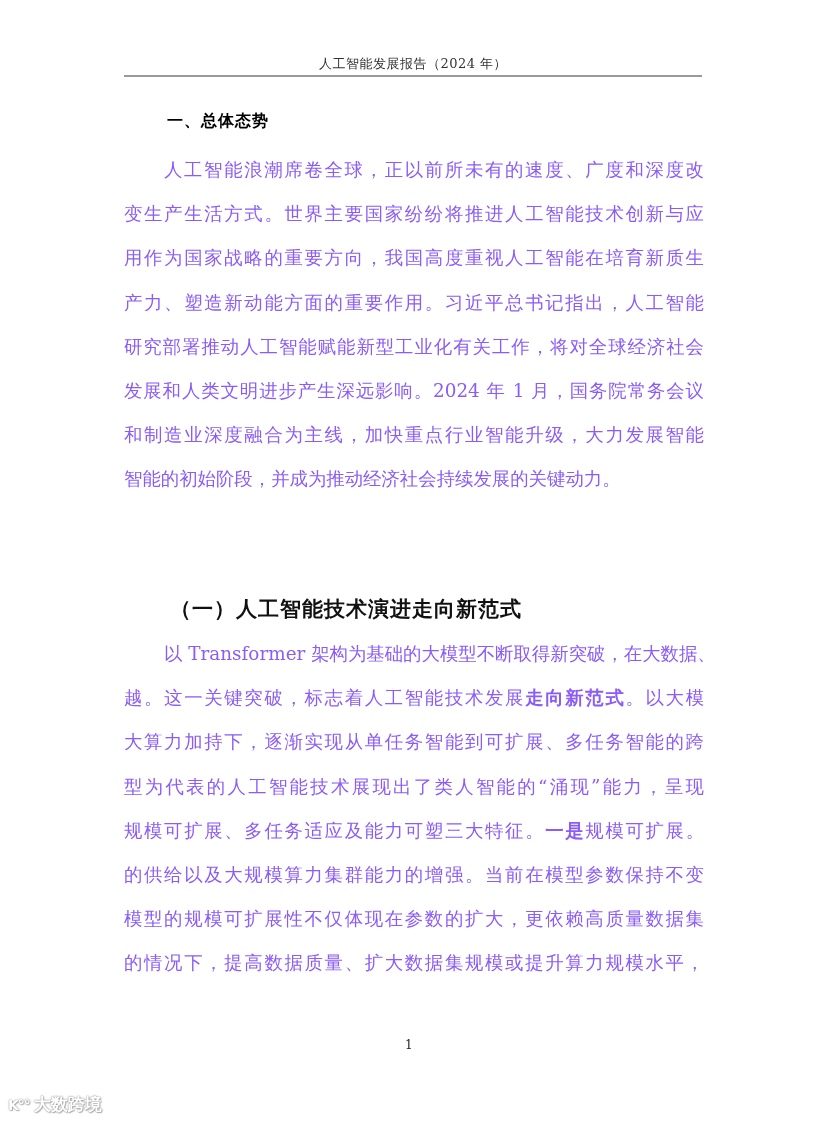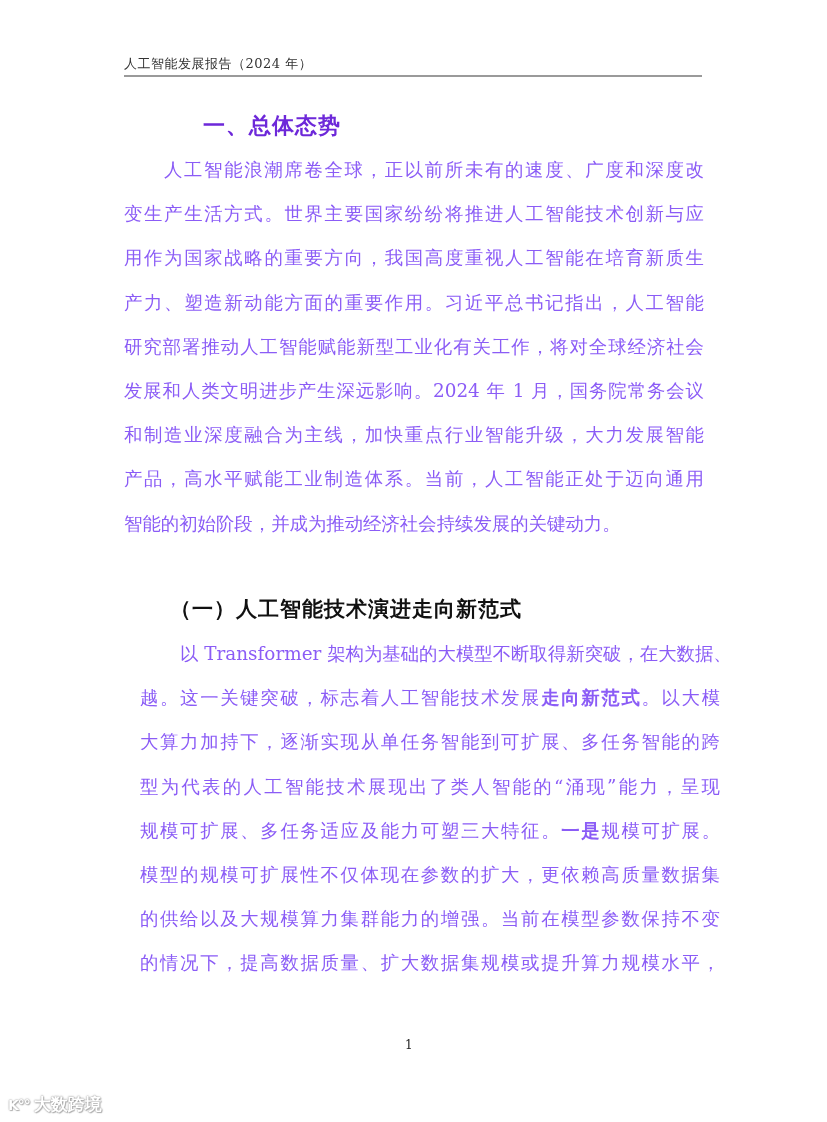--- a/index.html
+++ b/index.html
@@ -13,43 +13,42 @@
       position: relative;
       overflow: hidden;
       font-family: "DejaVu Serif", "Liberation Serif", serif;
       color: #1a1a1a;
     }
     .page-header {
       position: absolute;
       left: 124px;
       top: 55px;
       width: 578px;
-      text-align: left;
+      text-align: center;
       font-size: 13px;
       color: #333;
       letter-spacing: 0.5px;
     }
     .header-rule {
       position: absolute;
       left: 124px;
       top: 75px;
       width: 578px;
       height: 2px;
       background: #9a9a9a;
     }
     .h1 {
       position: absolute;
       left: 167px;
       top: 111px;
       font-family: "DejaVu Sans", "Liberation Sans", sans-serif;
       font-weight: bold;
-      font-size: 22px;
+      font-size: 16px;
       letter-spacing: 1px;
-      color: #6d28d9;
-      margin-left: 36px;
+      color: #000000;
     }
     .h2 {
       position: absolute;
       left: 170px;
       top: 595px;
       font-family: Liberation Sans, sans-serif;
       font-weight: bold;
       font-size: 21px;
       letter-spacing: 1px;
       color: #111;
@@ -106,34 +105,33 @@
 <div class="h1">一、总体态势</div>
 
 <div class="para" style="top:148px;">
   <div class="line first">人工智能浪潮席卷全球，正以前所未有的速度、广度和深度改</div>
   <div class="line">变生产生活方式。世界主要国家纷纷将推进人工智能技术创新与应</div>
   <div class="line">用作为国家战略的重要方向，我国高度重视人工智能在培育新质生</div>
   <div class="line">产力、塑造新动能方面的重要作用。习近平总书记指出，人工智能</div>
   <div class="line">研究部署推动人工智能赋能新型工业化有关工作，将对全球经济社会</div>
   <div class="line">发展和人类文明进步产生深远影响。2024 年 1 月，国务院常务会议</div>
   <div class="line">和制造业深度融合为主线，加快重点行业智能升级，大力发展智能</div>
-  <div class="line">产品，高水平赋能工业制造体系。当前，人工智能正处于迈向通用</div>
   <div class="line last">智能的初始阶段，并成为推动经济社会持续发展的关键动力。</div>
 </div>
 
 <div class="h2">（一）人工智能技术演进走向新范式</div>
 
-<div class="para" style="top:632px;margin-left:16px;">
+<div class="para" style="top:632px;">
   <div class="line first">以 Transformer 架构为基础的大模型不断取得新突破，在大数据、</div>
   <div class="line"><span>越。这一关键突破，标志着人工智能技术发展</span><span class="bold">走向新范式</span><span>。以大模</span></div>
   <div class="line">大算力加持下，逐渐实现从单任务智能到可扩展、多任务智能的跨</div>
   <div class="line">型为代表的人工智能技术展现出了类人智能的“涌现”能力，呈现</div>
   <div class="line"><span>规模可扩展、多任务适应及能力可塑三大特征。</span><span class="bold">一是</span><span>规模可扩展。</span></div>
+  <div class="line">的供给以及大规模算力集群能力的增强。当前在模型参数保持不变</div>
   <div class="line">模型的规模可扩展性不仅体现在参数的扩大，更依赖高质量数据集</div>
-  <div class="line">的供给以及大规模算力集群能力的增强。当前在模型参数保持不变</div>
   <div class="line">的情况下，提高数据质量、扩大数据集规模或提升算力规模水平，</div>
 </div>
 
 <div class="page-number">1</div>
 
 <div class="watermark">
   <span class="logo">K°°</span>
   <span>大数跨境</span>
 </div>
 

